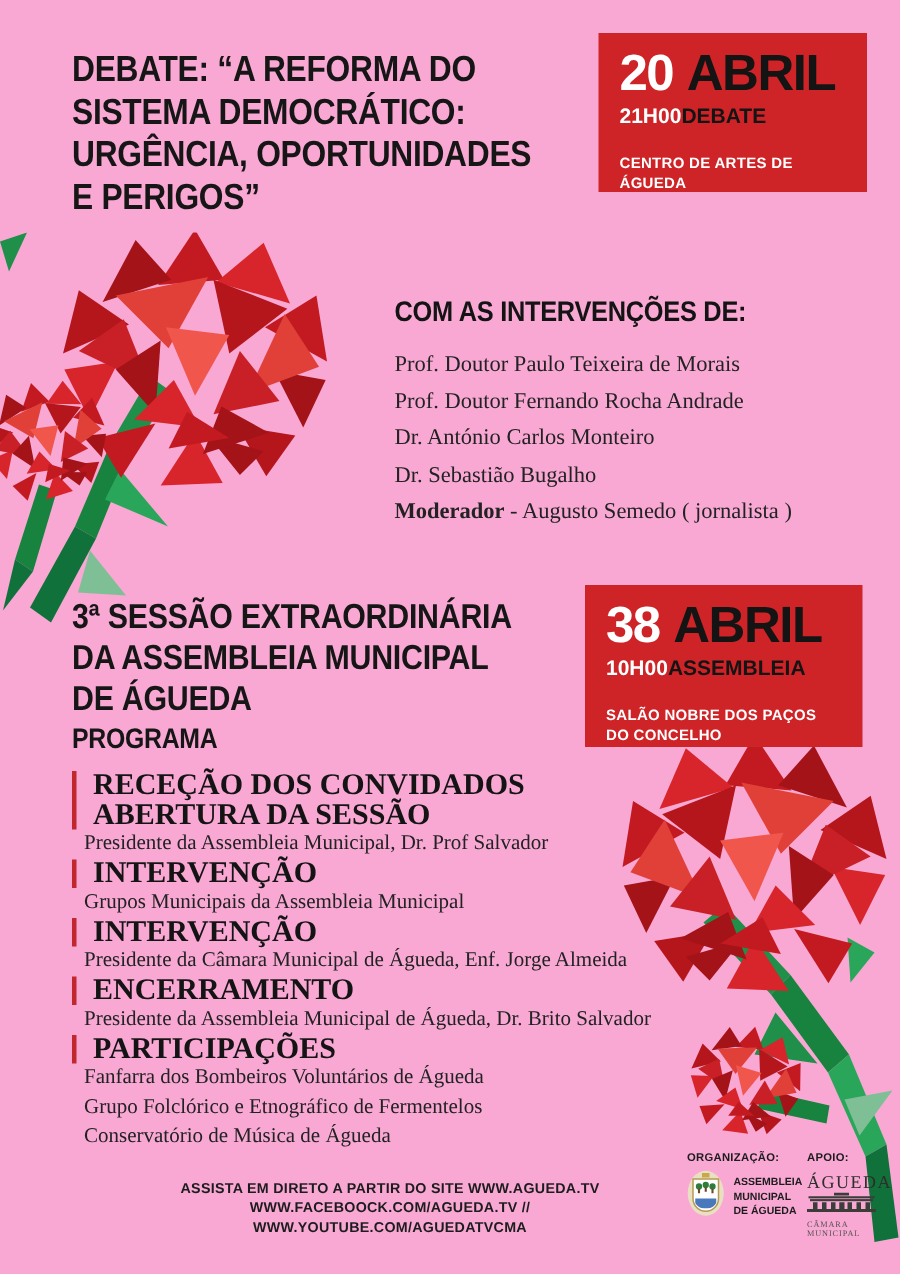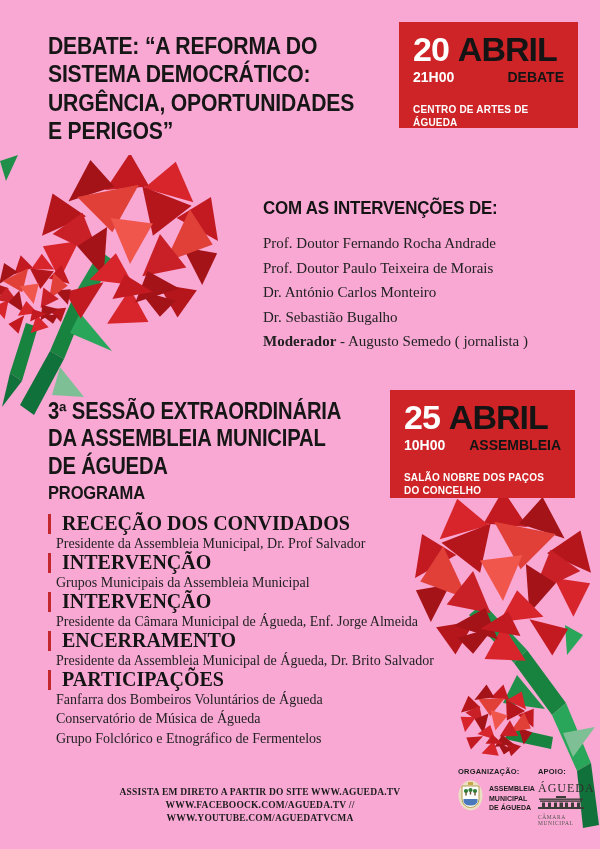--- a/index.html
+++ b/index.html
@@ -20,21 +20,21 @@
   .badge{
     position:absolute;background:#ce2428;color:#ffffff;box-sizing:border-box;
     padding:10px 14px 12px 14px;
   }
   .badge1{left:399px;top:22px;width:179px;height:106px;}
   .badge2{left:390px;top:390px;width:185px;height:108px;}
   .badge-dayrow{display:flex;align-items:baseline;gap:9px;font-weight:700;
     font-size:34px;line-height:34px;letter-spacing:-1px;}
   .badge-day{color:#ffffff;}
   .badge-month{color:#141414;}
-  .badge-timerow{display:flex;justify-content:space-between;font-weight:700;
+  .badge-timerow{display:flex;font-weight:700;
     font-size:14px;line-height:16px;margin-top:3px;letter-spacing:0;}
   .badge-time{color:#ffffff;}
   .badge-kind{color:#141414;}
   .badge-venue{font-weight:700;font-size:10px;line-height:13px;margin-top:18px;
     letter-spacing:0.2px;color:#ffffff;}
   
   .speakers{position:absolute;left:263px;top:197px;width:320px;}
   .speakers-heading{font-weight:700;font-size:18px;letter-spacing:-0.2px;
     transform:scale(0.94,1.05);transform-origin:0 0;white-space:nowrap;}
   .speakers-list{margin-top:13px;font-family:"Liberation Serif","DejaVu Serif",serif;
@@ -42,21 +42,21 @@
   .mod-label{font-weight:700;}
   
   .program{position:absolute;left:48px;top:514px;width:420px;
     font-family:"Liberation Serif","DejaVu Serif",serif;}
   .prog-title{font-weight:700;font-size:20px;line-height:19.5px;color:#141414;
     border-left:3px solid #c1272d;padding-left:11px;}
   .prog-detail{font-size:14px;line-height:19.5px;color:#222222;padding-left:8px;}
   
   .live{position:absolute;left:80px;top:786px;width:360px;text-align:center;
     font-weight:700;font-size:9.5px;line-height:13px;letter-spacing:0.2px;color:#1c1c1c;}
-  .live span{display:block;font-family:Liberation Serif, serif;}
+  .live span{display:block;}
   .org{position:absolute;left:458px;top:767px;}
   .credit-label{font-weight:700;font-size:7.5px;letter-spacing:0.2px;color:#1c1c1c;}
   .org-row{display:flex;gap:6px;margin-top:4px;}
   .org-lines{font-weight:700;font-size:7px;line-height:9.5px;padding-top:4px;color:#1c1c1c;}
   .org-lines span{display:block;}
   .apoio{position:absolute;left:538px;top:767px;}
   .apoio-name{font-family:"Liberation Serif","DejaVu Serif",serif;font-size:12px;
     letter-spacing:1px;color:#2e2e2a;margin-top:6px;line-height:13px;}
   .apoio-sub{font-family:"Liberation Serif","DejaVu Serif",serif;font-size:5.5px;
     letter-spacing:0.6px;color:#55554f;margin-top:1px;}
@@ -138,61 +138,62 @@
     <div class="badge-timerow">
       <span class="badge-time">21H00</span>
       <span class="badge-kind">DEBATE</span>
     </div>
     <div class="badge-venue">CENTRO DE ARTES DE ÁGUEDA</div>
   </div>
 
   <div class="speakers">
     <div class="speakers-heading">COM AS INTERVENÇÕES DE:</div>
     <div class="speakers-list">
+      <div>Prof. Doutor Paulo Teixeira de Morais</div>
       <div>Prof. Doutor Fernando Rocha Andrade</div>
-      <div>Prof. Doutor Paulo Teixeira de Morais</div>
       <div>Dr. António Carlos Monteiro</div>
       <div>Dr. Sebastião Bugalho</div>
       <div><span class="mod-label">Moderador</span><span> - Augusto Semedo ( jornalista )</span></div>
     </div>
   </div>
 
   <div class="headline title2">
     <span>3ª SESSÃO EXTRAORDINÁRIA</span>
     <span>DA ASSEMBLEIA MUNICIPAL</span>
     <span>DE ÁGUEDA</span>
   </div>
 
   <div class="badge badge2">
     <div class="badge-dayrow">
-      <span class="badge-day">25</span>
+      <span class="badge-day">38</span>
       <span class="badge-month">ABRIL</span>
     </div>
     <div class="badge-timerow">
       <span class="badge-time">10H00</span>
       <span class="badge-kind">ASSEMBLEIA</span>
     </div>
     <div class="badge-venue">SALÃO NOBRE DOS PAÇOS DO CONCELHO</div>
   </div>
 
   <div class="headline programa">PROGRAMA</div>
 
   <div class="program">
     <div class="prog-title">RECEÇÃO DOS CONVIDADOS</div>
+    <div class="prog-title">ABERTURA DA SESSÃO</div>
     <div class="prog-detail">Presidente da Assembleia Municipal, Dr. Prof Salvador</div>
     <div class="prog-title">INTERVENÇÃO</div>
     <div class="prog-detail">Grupos Municipais da Assembleia Municipal</div>
     <div class="prog-title">INTERVENÇÃO</div>
     <div class="prog-detail">Presidente da Câmara Municipal de Águeda, Enf. Jorge Almeida</div>
     <div class="prog-title">ENCERRAMENTO</div>
     <div class="prog-detail">Presidente da Assembleia Municipal de Águeda, Dr. Brito Salvador</div>
     <div class="prog-title">PARTICIPAÇÕES</div>
     <div class="prog-detail">Fanfarra dos Bombeiros Voluntários de Águeda</div>
+    <div class="prog-detail">Grupo Folclórico e Etnográfico de Fermentelos</div>
     <div class="prog-detail">Conservatório de Música de Águeda</div>
-    <div class="prog-detail">Grupo Folclórico e Etnográfico de Fermentelos</div>
   </div>
 
   <div class="live">
     <span>ASSISTA EM DIRETO A PARTIR DO SITE WWW.AGUEDA.TV</span>
     <span>WWW.FACEBOOCK.COM/AGUEDA.TV // WWW.YOUTUBE.COM/AGUEDATVCMA</span>
   </div>
 
   <div class="org">
     <div class="credit-label">ORGANIZAÇÃO:</div>
     <div class="org-row">

